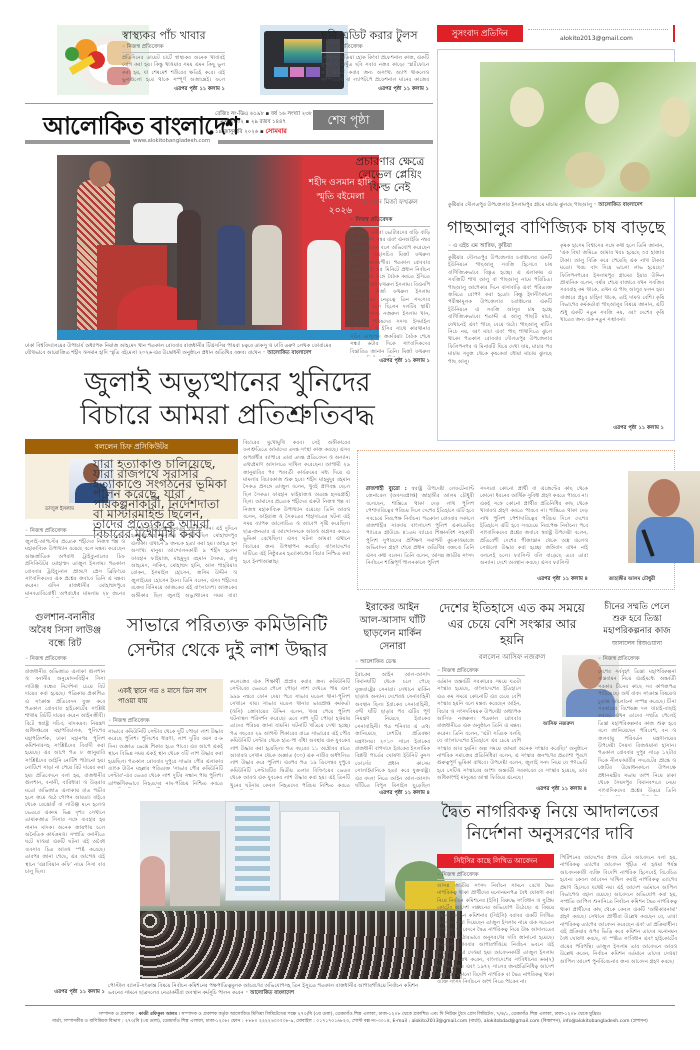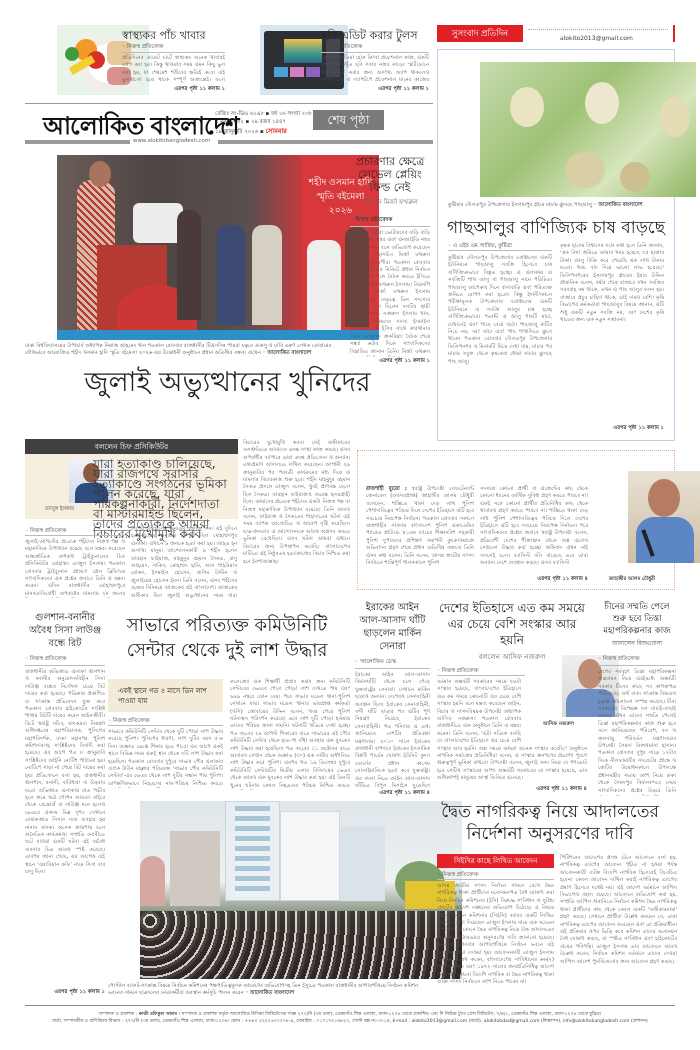--- a/index.html
+++ b/index.html
@@ -117,23 +117,24 @@
   <div class="abs hl" style="left:4px;top:164px;width:228px;font-size:17px;white-space:nowrap;">গাছআলুর বাণিজ্যিক চাষ বাড়ছে</div>
   <div class="abs byline" style="left:10px;top:192px;font-weight:normal;">◦ এ এইচ এম আরিফ, কুষ্টিয়া</div>
   <div class="abs thinrule" style="left:10px;top:200px;width:104px;"></div>
   <div class="abs body-text" style="left:10px;top:204px;width:104px;height:178px;overflow:hidden;">কুষ্টিয়ার দৌলতপুর উপজেলার চরাঞ্চলের একটি ইউনিয়নে গাছআলু সবজি হিসেবে চাষ বাণিজ্যিকভাবে বিস্তৃত হচ্ছে। এ এলাকায় এ সবজিটি শাখ আলু বা গাছআলু নামে পরিচিত। গাছআলু আগেকার দিনে বাসাবাড়ি এবং পরিত্যক্ত জমিতে রোপণ করা হতো। কিন্তু ইদানীংকালে পরীক্ষামূলক উপজেলার চরাঞ্চলের একটি ইউনিয়নে এ সবজি আলুর চাষ হচ্ছে বাণিজ্যিকভাবে। শতাব্দী এ আলু গাছটি মাচা, যেখানেই এবং গাছে বেয়ে ওঠে। গাছআলু মাটির নিচে নয়, বরং মাচা এবং গাছ শাখাদিতে ঝুলে থাকে। গতকাল রোববার দৌলতপুর উপজেলার ফিলিপনগর ও মিনারটি ঘিয়ে দেখা যায়, মাচার পর মাচায় সবুজ থেকে কৃষকেরা ধোয়া মাচায় ঝুলছে গাছ আলু।</div>
   <div class="abs body-text" style="left:122px;top:192px;width:104px;height:180px;overflow:hidden;">কৃষক হাসেম বিশ্বাসের সঙ্গে কথা হলে তিনি জানান, 'এক বিঘা জমিতে আমার খরচ হয়েছে ৩৫ হাজার টাকা। আলু বিক্রি করে পেয়েছি এক লাখ টাকার মতো। খরচ বাদ দিয়ে ভালো লাভ হয়েছে।' ফিলিপনগরের ইসলামপুর গ্রামের ইয়ার উদ্দিন প্রামানিক বলেন, বর্ষার শেষে বাজারে যখন সবজির সরবরাহ কম থাকে, তখন এ গাছ আলুর ফলন হয়। বাজারে প্রচুর চাহিদা থাকে, তাই দামও বেশি। কৃষি বিভাগের কর্মকর্তারা গাছআলুর বিষয়ে জানান, এটি শুধু একটি নতুন সবজি নয়, বরং দেশের কৃষি খাতের জন্য এক নতুন সম্ভাবনা।</div>
   <div class="abs cont" style="left:122px;top:374px;width:104px;">এরপর পৃষ্ঠা ১১ কলাম ১</div>
 </div>
 
 <div class="abs hl" style="left:25px;top:365px;width:405px;font-size:27px;line-height:33px;">
   <div>জুলাই অভ্যুত্থানের খুনিদের</div>
-</div>
-
-<div class="abs" style="left:25px;top:439px;width:213px;height:15px;background:#404040;color:#fff;font-size:7.5px;text-align:center;line-height:15px;">বললেন চিফ প্রসিকিউটর</div>
+  <div>বিচারে আমরা প্রতিশ্রুতিবদ্ধ</div>
+</div>
+
+<div class="abs" style="left:25px;top:439px;width:213px;height:15px;background:#a16207;color:#fff;font-size:7.5px;text-align:center;line-height:15px;">বললেন চিফ প্রসিকিউটর</div>
 <div class="abs" style="left:25px;top:454px;width:213px;height:65px;background:#f6efe0;">
   <div class="abs photo" style="left:12px;top:5px;width:45px;height:44px;background:linear-gradient(#eef2f8,#cfd9ea);">
     <div class="abs" style="left:14px;top:4px;width:17px;height:20px;border-radius:50%;background:#8a5a42;"></div>
     <div class="abs" style="left:6px;top:24px;width:33px;height:20px;border-radius:10px 10px 0 0;background:#2e4d7e;"></div>
   </div>
   <div class="abs" style="left:12px;top:51px;width:45px;font-size:5px;text-align:center;color:#333;">তাজুল ইসলাম</div>
   <div class="abs" style="left:68px;top:5px;width:140px;font-size:12px;line-height:10px;color:#333;">যারা হত্যাকাণ্ড চালিয়েছে, যারা রাজপথে সরাসরি হত্যাকাণ্ডে সংগঠনের ভূমিকা পালন করেছে, যারা পরিকল্পনাকারী, নির্দেশদাতা বা মাস্টারমাইন্ড ছিলেন, তাদের প্রত্যেককে আমরা বিচারের মুখোমুখি করব</div>
 </div>
 
 <div class="abs byline" style="left:25px;top:527px;font-weight:normal;">◦ নিজস্ব প্রতিবেদক</div>

